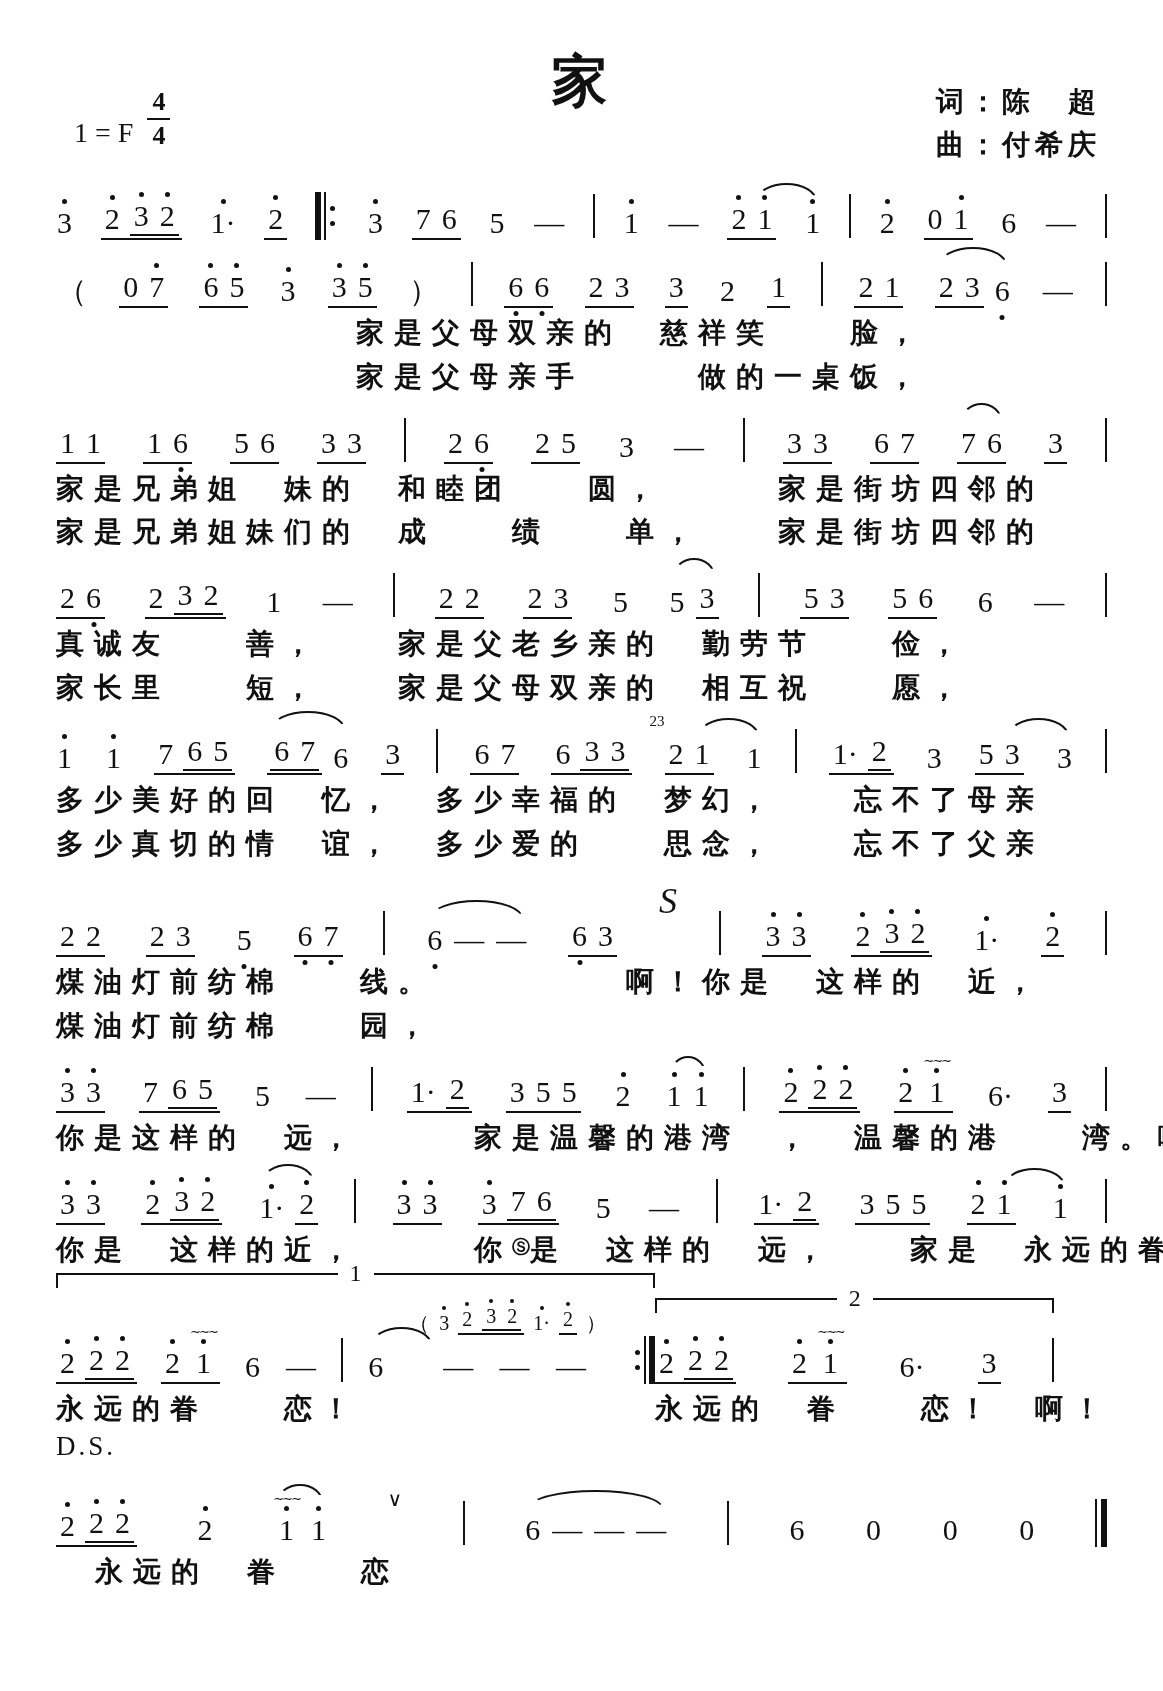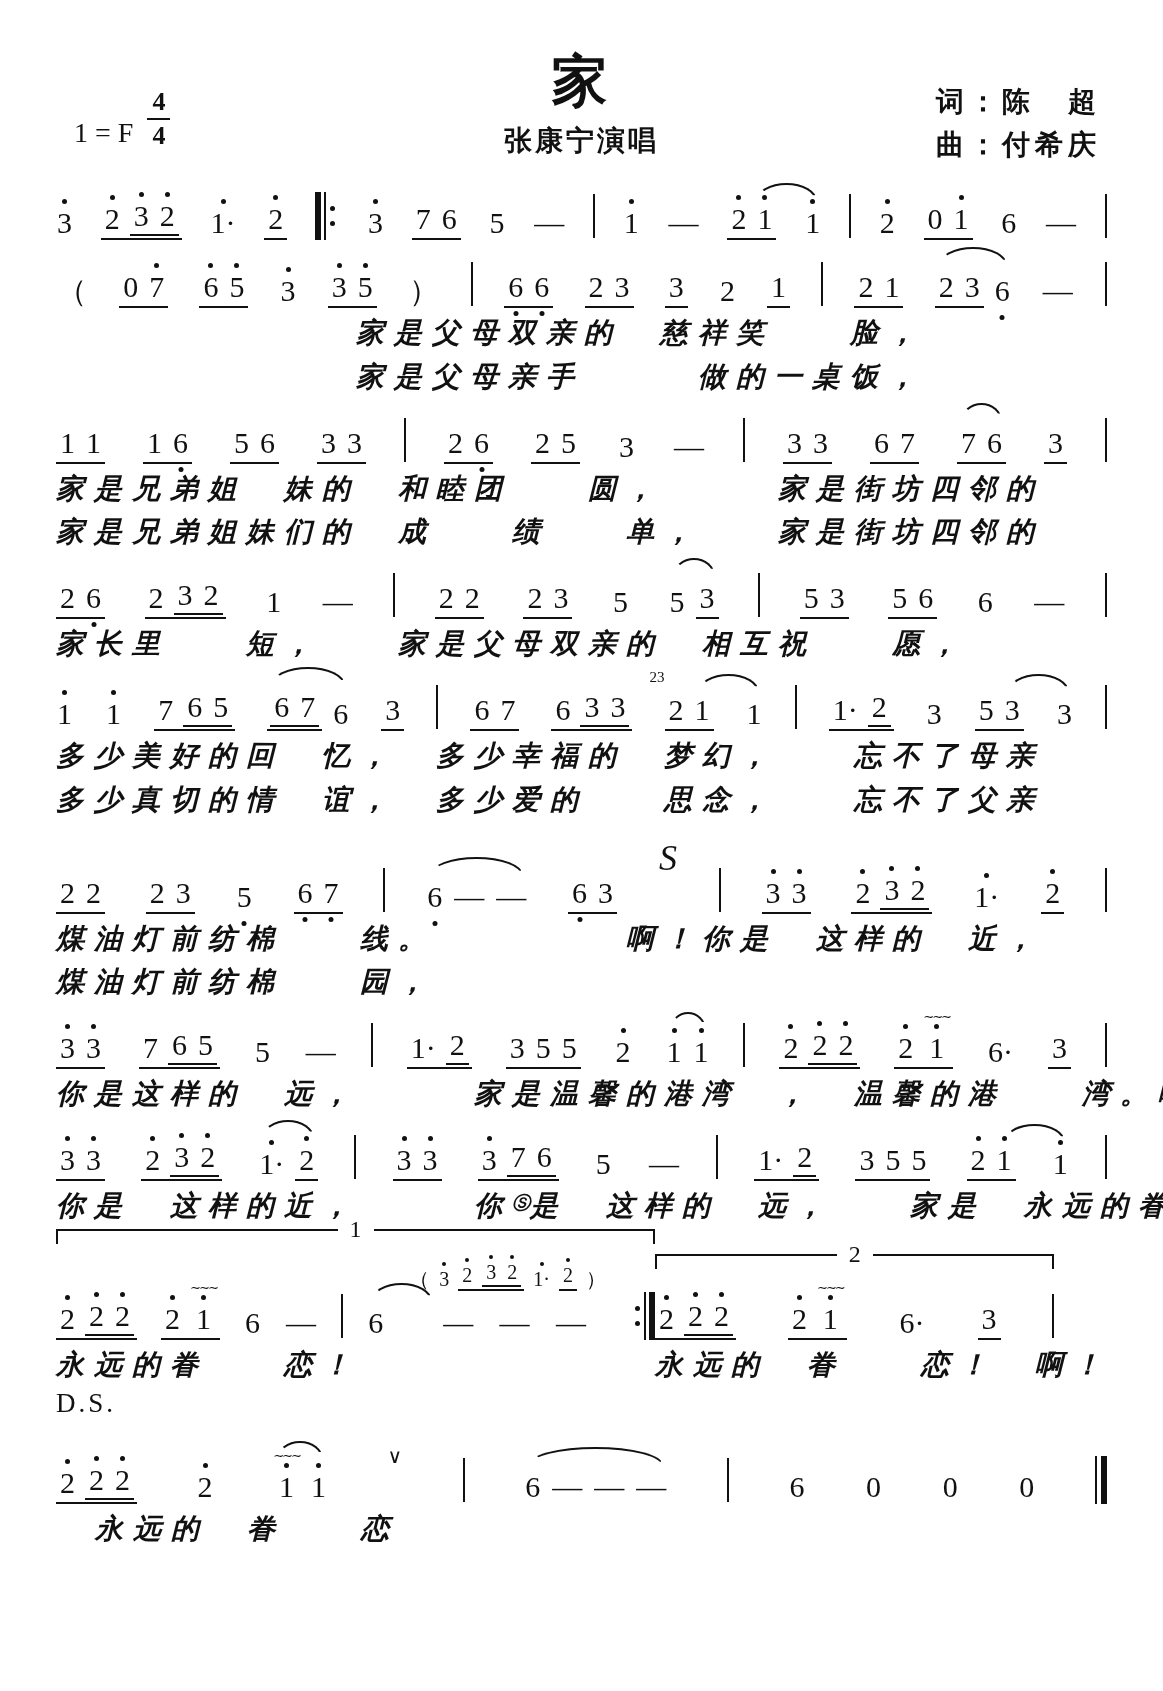--- a/index.html
+++ b/index.html
@@ -59,39 +59,38 @@
   .stk-bot{display:flex;justify-content:space-between;padding:0 20px 0 34px;}
   
   .vrow{display:flex;align-items:flex-end;}
   .vseg{display:flex;flex-direction:column;}
   .vbr{position:relative;border-top:2px solid #111;height:16px;margin-bottom:4px;}
   .vbr::before,.vbr::after{content:"";position:absolute;top:0;width:2px;height:13px;background:#111;}
   .vbr::before{left:0;} .vbr::after{right:0;}
   .vnum{position:absolute;left:50%;top:-15px;transform:translateX(-50%);background:#fff;padding:0 12px;font-size:24px;}
   
   .lyr{font-size:28px;font-weight:bold;letter-spacing:10px;white-space:pre;line-height:1.35;
-    font-family:"Liberation Sans","DejaVu Sans",sans-serif;margin:6px 0 0 0;font-style:italic;}
+    font-family:"Liberation Sans","DejaVu Sans",sans-serif;margin:6px 0 0 0;}
   .seginline{font-size:18px;vertical-align:6px;letter-spacing:0;}
   .dsrow{text-align:left;font-size:27px;letter-spacing:3px;padding-right:52px;margin:4px 0 10px;}
   .cliprow{height:44px;overflow:hidden;}
 </style>
 </head>
 <body>
 
 <div class="sheet">
   <div class="hdr">
     <div class="keysig">
       <span>1 = F</span>
       <span class="frac">
         <span class="ft">4</span>
         <span class="fb">4</span>
       </span>
     </div>
     <div class="title">家</div>
-    <div class="subtitle">张康宁演唱</div>
     <div class="credits">
       <div>词：陈　超</div>
       <div>曲：付希庆</div>
     </div>
   </div>
   <div id="score">
       <section class="line">
         <div class="mrow">
           <span class="note">
             <span class="ta">
@@ -602,20 +601,21 @@
             <span class="num">6</span>
           </span>
           <span class="note">
             <span class="ta"></span>
             <span class="num">—</span>
           </span>
           <span class="barc">
             <span class="bl"></span>
           </span>
         </div>
+        <div class="lyr" style="padding-left: 0px;"><span>真诚友　　善，　　家是父老乡亲的　勤劳节　　俭，</span></div>
         <div class="lyr" style="padding-left: 0px;"><span>家长里　　短，　　家是父母双亲的　相互祝　　愿，</span></div>
       </section>
       <section class="line">
         <div class="mrow">
           <span class="note">
             <span class="ta">
               <span class="dot"></span>
             </span>
             <span class="num">1</span>
           </span>

